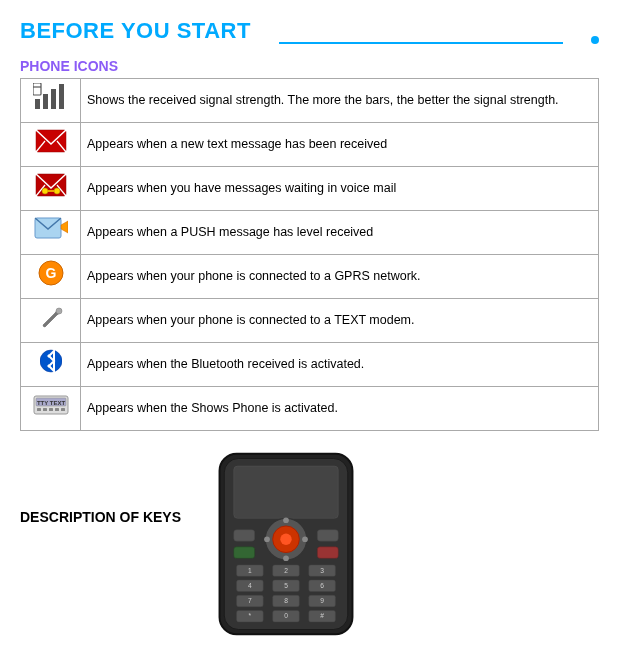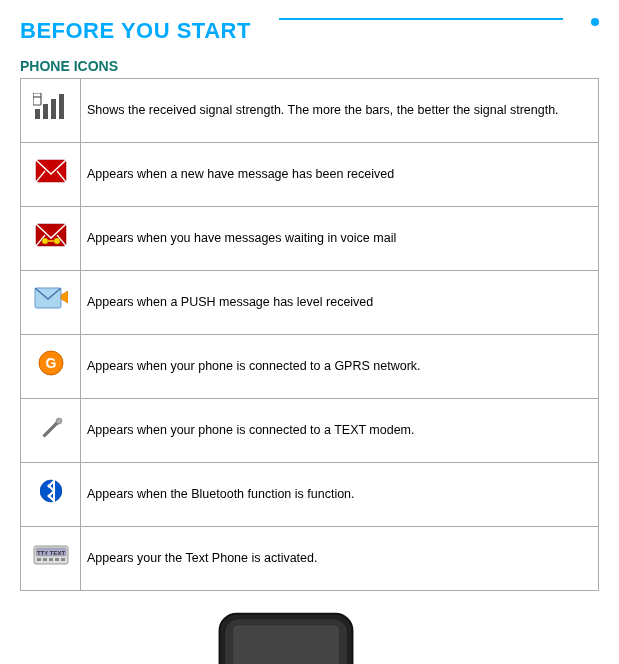--- a/index.html
+++ b/index.html
@@ -14,50 +14,50 @@
     }
     .page-container {
       padding: 18px 20px 10px 20px;
     }
     .header-title {
       font-size: 22px;
       font-weight: bold;
       color: #00aaff;
       letter-spacing: 0.5px;
       display: flex;
-      align-items: flex-start;
+      align-items: flex-end;
       gap: 28px;
       margin-bottom: 14px;
     }
     .header-line {
       flex: 1;
       height: 2px;
       background: #00aaff;
       display: inline-block;
     }
     .header-dot {
       width: 8px;
       height: 8px;
       background: #00aaff;
       border-radius: 50%;
     }
     .section-title {
       font-size: 14px;
       font-weight: bold;
-      color: #0f766e;
+      color: #8b5cf6;
       margin-bottom: 4px;
     }
     table.icons-table {
       width: 100%;
       border-collapse: collapse;
       margin-bottom: 18px;
     }
     table.icons-table td {
       border: 1px solid #aaa;
-      padding: 14px 6px;
+      padding: 4px 6px;
       vertical-align: middle;
       line-height: 1.4;
     }
     table.icons-table td.icon-cell {
       width: 60px;
       text-align: center;
       font-size: 20px;
     }
     table.icons-table td.desc-cell {
       font-size: 12.5px;
@@ -117,21 +117,21 @@
 
       <tr>
         <td class="icon-cell">
           <svg width="32" height="28" viewBox="0 0 32 28">
             <rect x="1" y="3" width="30" height="22" rx="2" fill="#c80000" stroke="#900" stroke-width="0.5"></rect>
             <polyline points="1,3 16,17 31,3" stroke="#fff" stroke-width="1.5" fill="none"></polyline>
             <line x1="1" y1="25" x2="10" y2="14" stroke="#fff" stroke-width="1.2"></line>
             <line x1="31" y1="25" x2="22" y2="14" stroke="#fff" stroke-width="1.2"></line>
           </svg>
         </td>
-        <td class="desc-cell">Appears when a new have message has been received</td>
+        <td class="desc-cell">Appears when a new text message has been received</td>
       </tr>
 
       <tr>
         <td class="icon-cell">
           <svg width="32" height="28" viewBox="0 0 32 28">
             <rect x="1" y="3" width="30" height="22" rx="2" fill="#b00" stroke="#800" stroke-width="0.5"></rect>
             <polyline points="1,3 16,17 31,3" stroke="#fff" stroke-width="1.5" fill="none"></polyline>
             <line x1="1" y1="25" x2="10" y2="14" stroke="#fff" stroke-width="1.2"></line>
             <line x1="31" y1="25" x2="22" y2="14" stroke="#fff" stroke-width="1.2"></line>
 
@@ -181,38 +181,38 @@
 
       <tr>
         <td class="icon-cell">
           <svg width="22" height="28" viewBox="0 0 22 28">
             <circle cx="11" cy="14" r="11" fill="#0055cc" stroke="#003399" stroke-width="0.5"></circle>
 
             <polyline points="8,8 14,14 8,20" stroke="#fff" stroke-width="2" fill="none"></polyline>
             <polyline points="8,10 14,4 14,24 8,18" stroke="#fff" stroke-width="2" fill="none"></polyline>
           </svg>
         </td>
-        <td class="desc-cell">Appears when the Bluetooth function is function.</td>
+        <td class="desc-cell">Appears when the Bluetooth received is activated.</td>
       </tr>
 
       <tr>
         <td class="icon-cell">
           <svg width="36" height="28" viewBox="0 0 36 28">
 
             <rect x="1" y="5" width="34" height="18" rx="2" fill="#ddd" stroke="#999" stroke-width="1"></rect>
             <rect x="3" y="7" width="30" height="8" rx="1" fill="#aac" stroke="#888" stroke-width="0.5"></rect>
             <rect x="4" y="17" width="4" height="3" rx="0.5" fill="#888"></rect>
             <rect x="10" y="17" width="4" height="3" rx="0.5" fill="#888"></rect>
             <rect x="16" y="17" width="4" height="3" rx="0.5" fill="#888"></rect>
             <rect x="22" y="17" width="4" height="3" rx="0.5" fill="#888"></rect>
             <rect x="28" y="17" width="4" height="3" rx="0.5" fill="#888"></rect>
             <text x="18" y="13.5" text-anchor="middle" font-size="6" font-weight="bold" fill="#333" font-family="Arial">TTY TEXT</text>
           </svg>
         </td>
-        <td class="desc-cell">Appears your the Text Phone is activated.</td>
+        <td class="desc-cell">Appears when the Shows Phone is activated.</td>
       </tr>
     </tbody>
   </table>
 
   <div class="bottom-section">
     <div class="desc-keys-label">DESCRIPTION OF KEYS</div>
 
     <svg class="phone-keypad" viewBox="0 0 200 200">
 
       <rect x="30" y="5" width="140" height="190" rx="18" fill="#222" stroke="#111" stroke-width="2"></rect>

